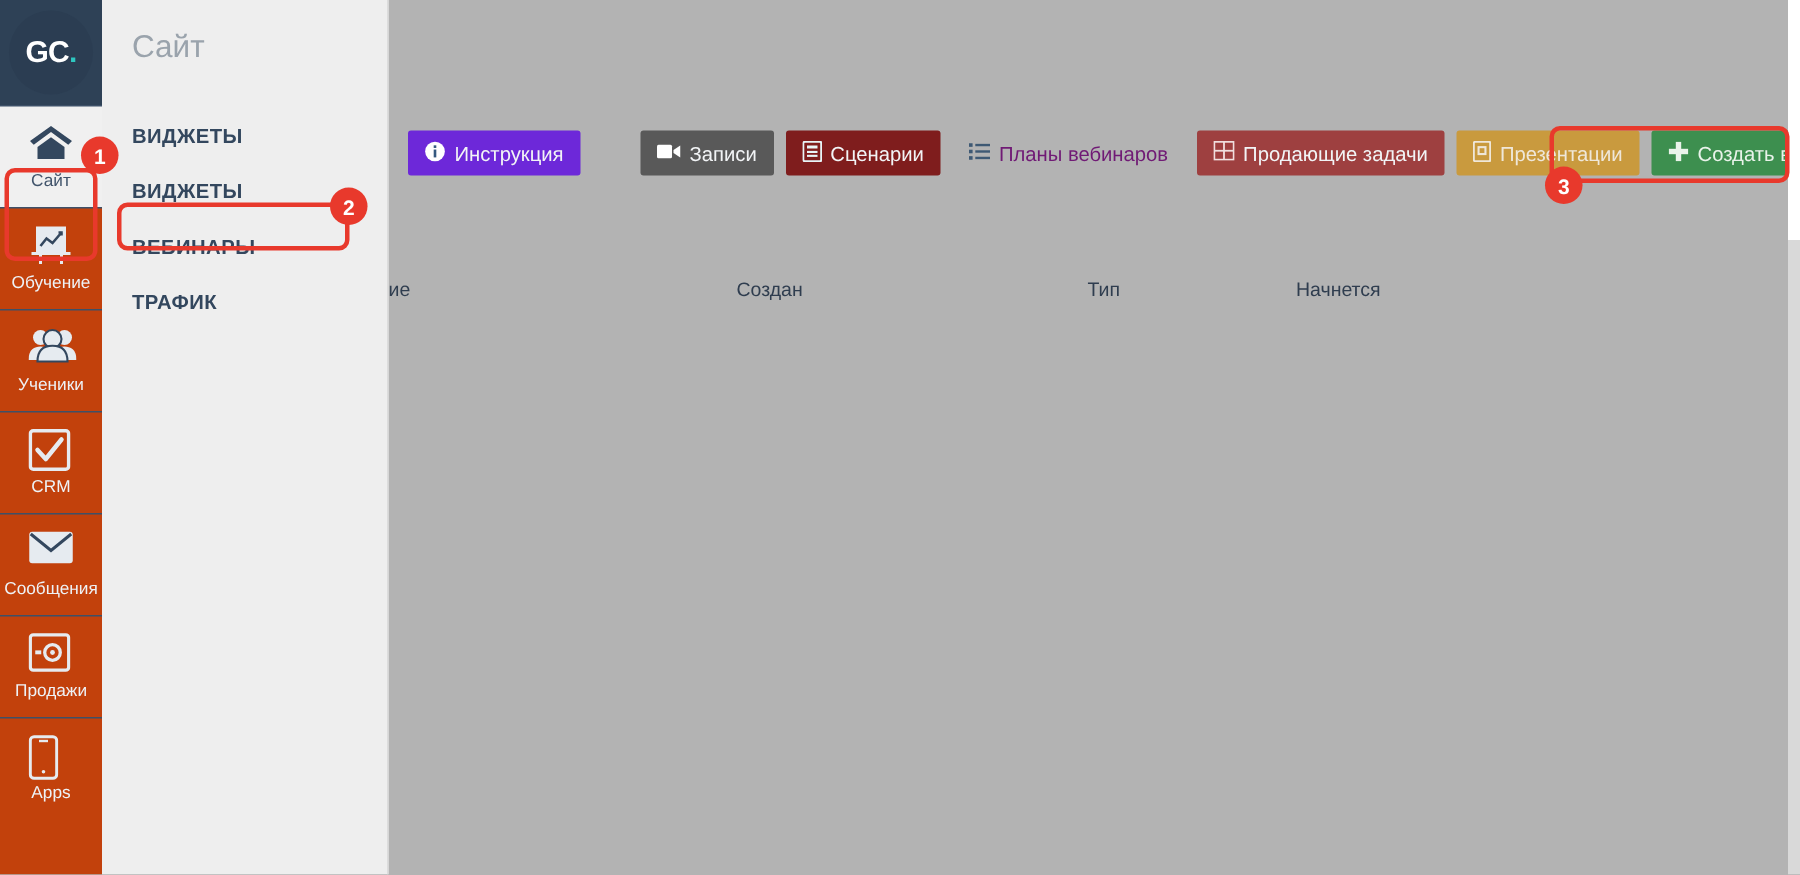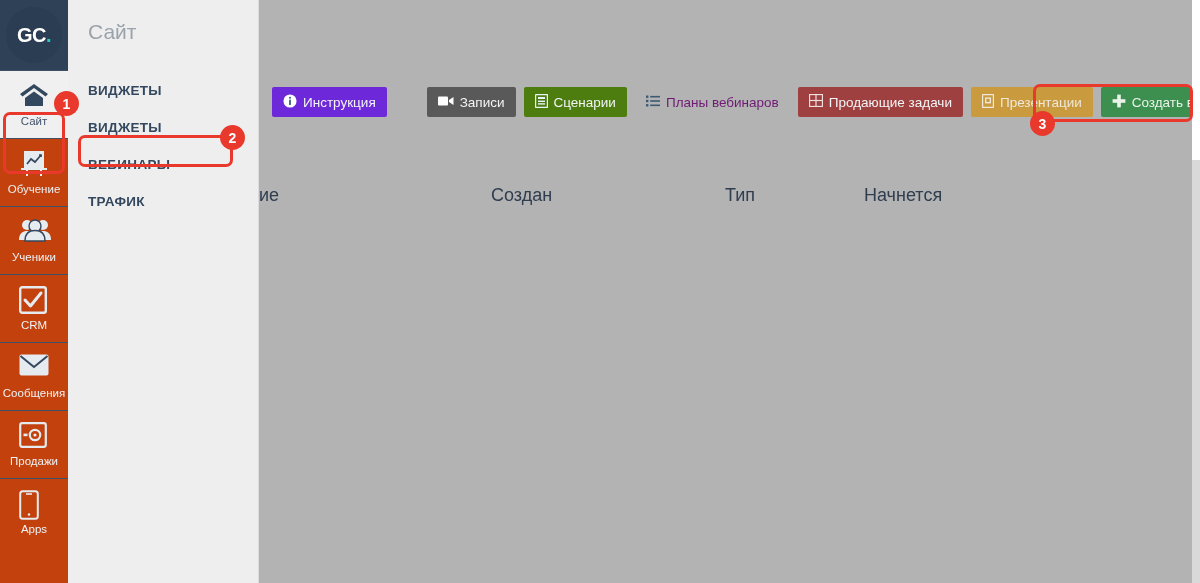--- a/index.html
+++ b/index.html
@@ -130,32 +130,32 @@
     font-size: 13.5px;
     color: #f2f4f6;
     border: none; border-radius: 2px;
     cursor: pointer;
     white-space: nowrap;
     font-family: "Liberation Sans", sans-serif;
   }
   .tbtn svg { flex: 0 0 auto; }
   .tbtn.instr  { background: #6d28d9; }
   .tbtn.rec    { background: #595959; margin-left: 32px; }
-  .tbtn.scen   { background: #4d7c0f; justify-content: flex-end; }
+  .tbtn.scen   { background: #7f1d1d; justify-content: flex-end; }
   .tbtn.plans  { background: transparent; color: #701a75; }
   .tbtn.blocks { background: #9e4040; }
   .tbtn.pres   { background: #c99a3e; color: #efe7d9; }
   .tbtn.create { background: #3d8f4f; color: #e9f3ea; }
 
   
   .table-head {
     position: absolute; left: 0; top: 185px;
     width: 862px; height: 30px;
     color: #2f3d4f;
-    font-size: 18px;
+    font-size: 13px;
   }
   .th {
     position: absolute; top: 0;
     white-space: nowrap;
   }
   .th-name    { left: 0px; }
   .th-created { left: 232px; }
   .th-type    { left: 466px; }
   .th-starts  { left: 605px; }
 

